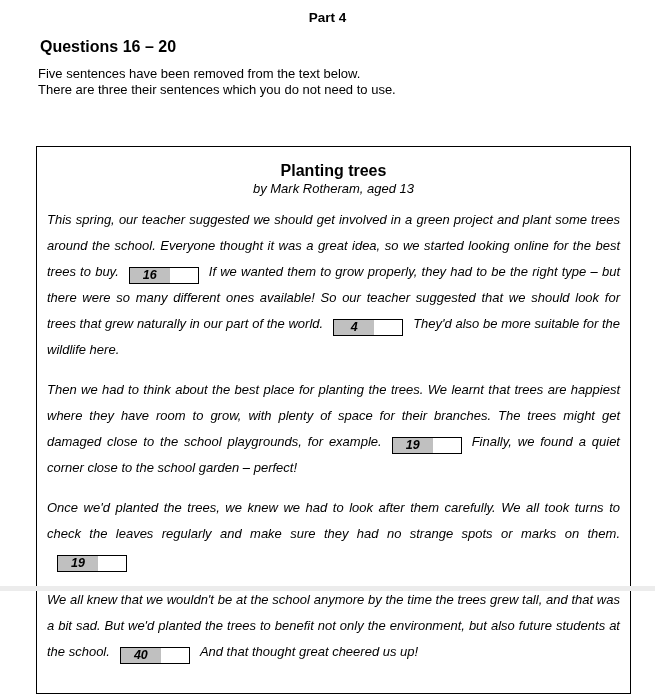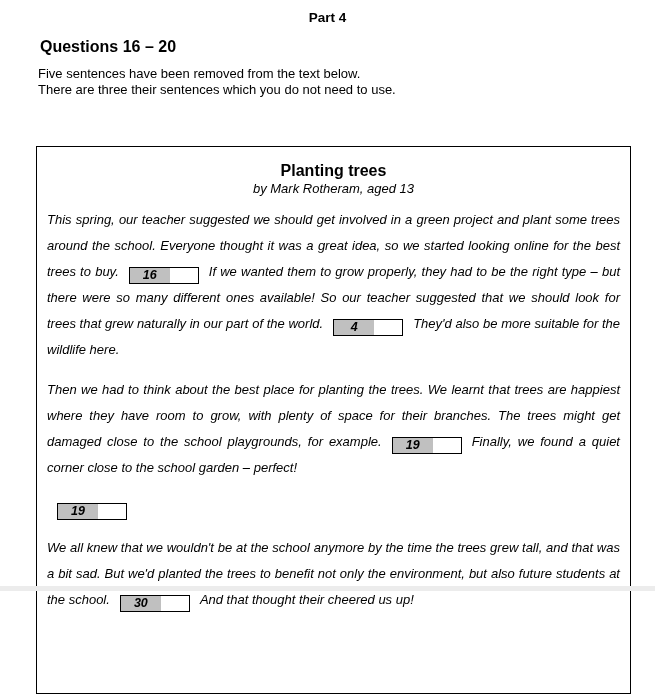--- a/index.html
+++ b/index.html
@@ -90,26 +90,26 @@
             <span class="gap-num">16</span>
             <span class="gap-blank"></span>
           </span><span>If we wanted them to grow properly, they had to be the right type – but there were so many different ones available!  So our teacher suggested that we should look for trees that grew naturally in our part of the world.</span><span class="gap-box">
             <span class="gap-num">4</span>
             <span class="gap-blank"></span>
           </span><span>They'd also be more suitable for the wildlife here.</span></p>
         <p class="para"><span>Then we had to think about the best place for planting the trees.  We learnt that trees are happiest where they have room to grow, with plenty of space for their branches.  The trees might get damaged close to the school playgrounds, for example.</span><span class="gap-box">
             <span class="gap-num">19</span>
             <span class="gap-blank"></span>
           </span><span>Finally, we found a quiet corner close to the school garden – perfect!</span></p>
-        <p class="para"><span class="gap-box">
+        <p class="para"><span>Once we'd planted the trees, we knew we had to look after them carefully.  We all took turns to check the leaves regularly and make sure they had no strange spots or marks on them.</span><span class="gap-box">
             <span class="gap-num">19</span>
             <span class="gap-blank"></span>
           </span></p>
         <p class="para"><span>We all knew that we wouldn't be at the school anymore by the time the trees grew tall, and that was a bit sad.  But we'd planted the trees to benefit not only the environment, but also future students at the school.</span><span class="gap-box">
-            <span class="gap-num">30</span>
+            <span class="gap-num">40</span>
             <span class="gap-blank"></span>
-          </span><span>And that thought their cheered us up!</span></p>
+          </span><span>And that thought great cheered us up!</span></p>
       </div>
   </div>
 
   <div class="bottom-strip"></div>
 
 </div>
 
 </body></html>

